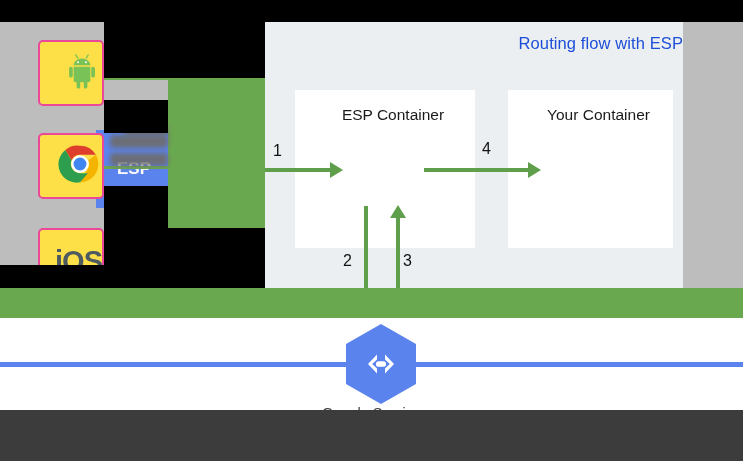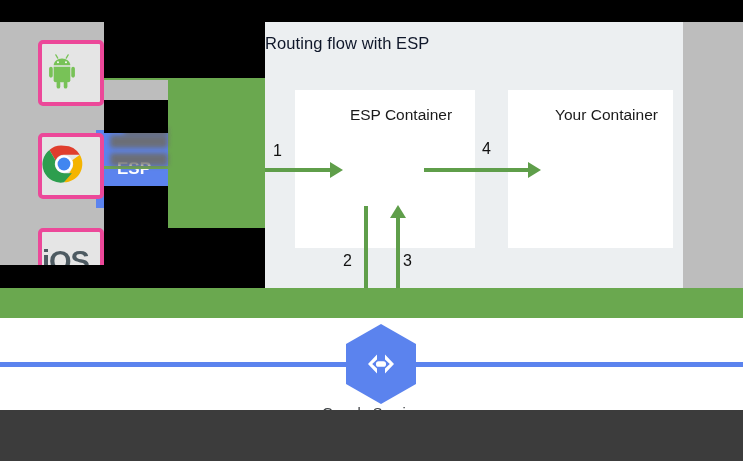--- a/index.html
+++ b/index.html
@@ -17,31 +17,31 @@
   #band-gray-left   {left:0;   top:22px;  width:265px; height:270px; background:#bdbdbd;}
   #band-gray-right  {left:683px;top:22px; width:60px;  height:270px; background:#bdbdbd;}
 
   
   #diagram-panel{
     left:265px; top:22px; width:418px; height:270px;
     background:#eceff1;
   }
   #diagram-title{
     position:absolute; left:0; top:12px; width:100%;
-    text-align:left; font-size:16.5px; color:#0f172a;
+    text-align:right; font-size:16.5px; color:#1d4ed8;
     letter-spacing:.1px;
   }
 
   .container-card{
     position:absolute; background:#ffffff;
   }
   #esp-container-card  {left:30px;  top:68px; width:180px; height:158px;}
   #your-container-card {left:243px; top:68px; width:165px; height:158px;}
   .container-card .card-title{
-    position:absolute; left:16px; top:16px; width:100%;
+    position:absolute; left:8px; top:16px; width:100%;
     text-align:center; font-size:15.5px; color:#1a1a1a;
   }
 
   .blue-box{
     position:absolute; background:#5b83ee;
     color:#ffffff; font-weight:bold;
     display:flex; align-items:center; justify-content:center;
     text-align:center; line-height:1.18;
   }
   #esp-box {left:96px;  top:130px; width:76px;  height:78px; font-size:17px;}
@@ -56,23 +56,23 @@
   }
   .arrow-head.up{
     border-left:8px solid transparent;border-right:8px solid transparent;
     border-bottom:13px solid #5f9e4a;
   }
   .step-num{position:absolute;font-size:16px;color:#111;}
 
   
   .device-tile{
     position:absolute; width:66px; height:66px;
-    background:#e5e5e5; border:4px solid #ec4899; border-radius:5px;
+    background:#fde047; border:2px solid #ec4899; border-radius:5px;
     box-sizing:border-box;
-    display:flex;align-items:center;justify-content:flex-start;
+    display:flex;align-items:center;justify-content:flex-end;
   }
   #tile-android{left:38px; top:40px;}
   #tile-chrome {left:38px; top:133px;}
   #tile-ios    {left:38px; top:228px;}
   .ios-text{font-size:29px;font-weight:bold;color:#4d5a61;letter-spacing:-1px;}
 
   
   #green-block{left:168px;top:78px;width:97px;height:187px;background:#6aa84f;}
 
   

